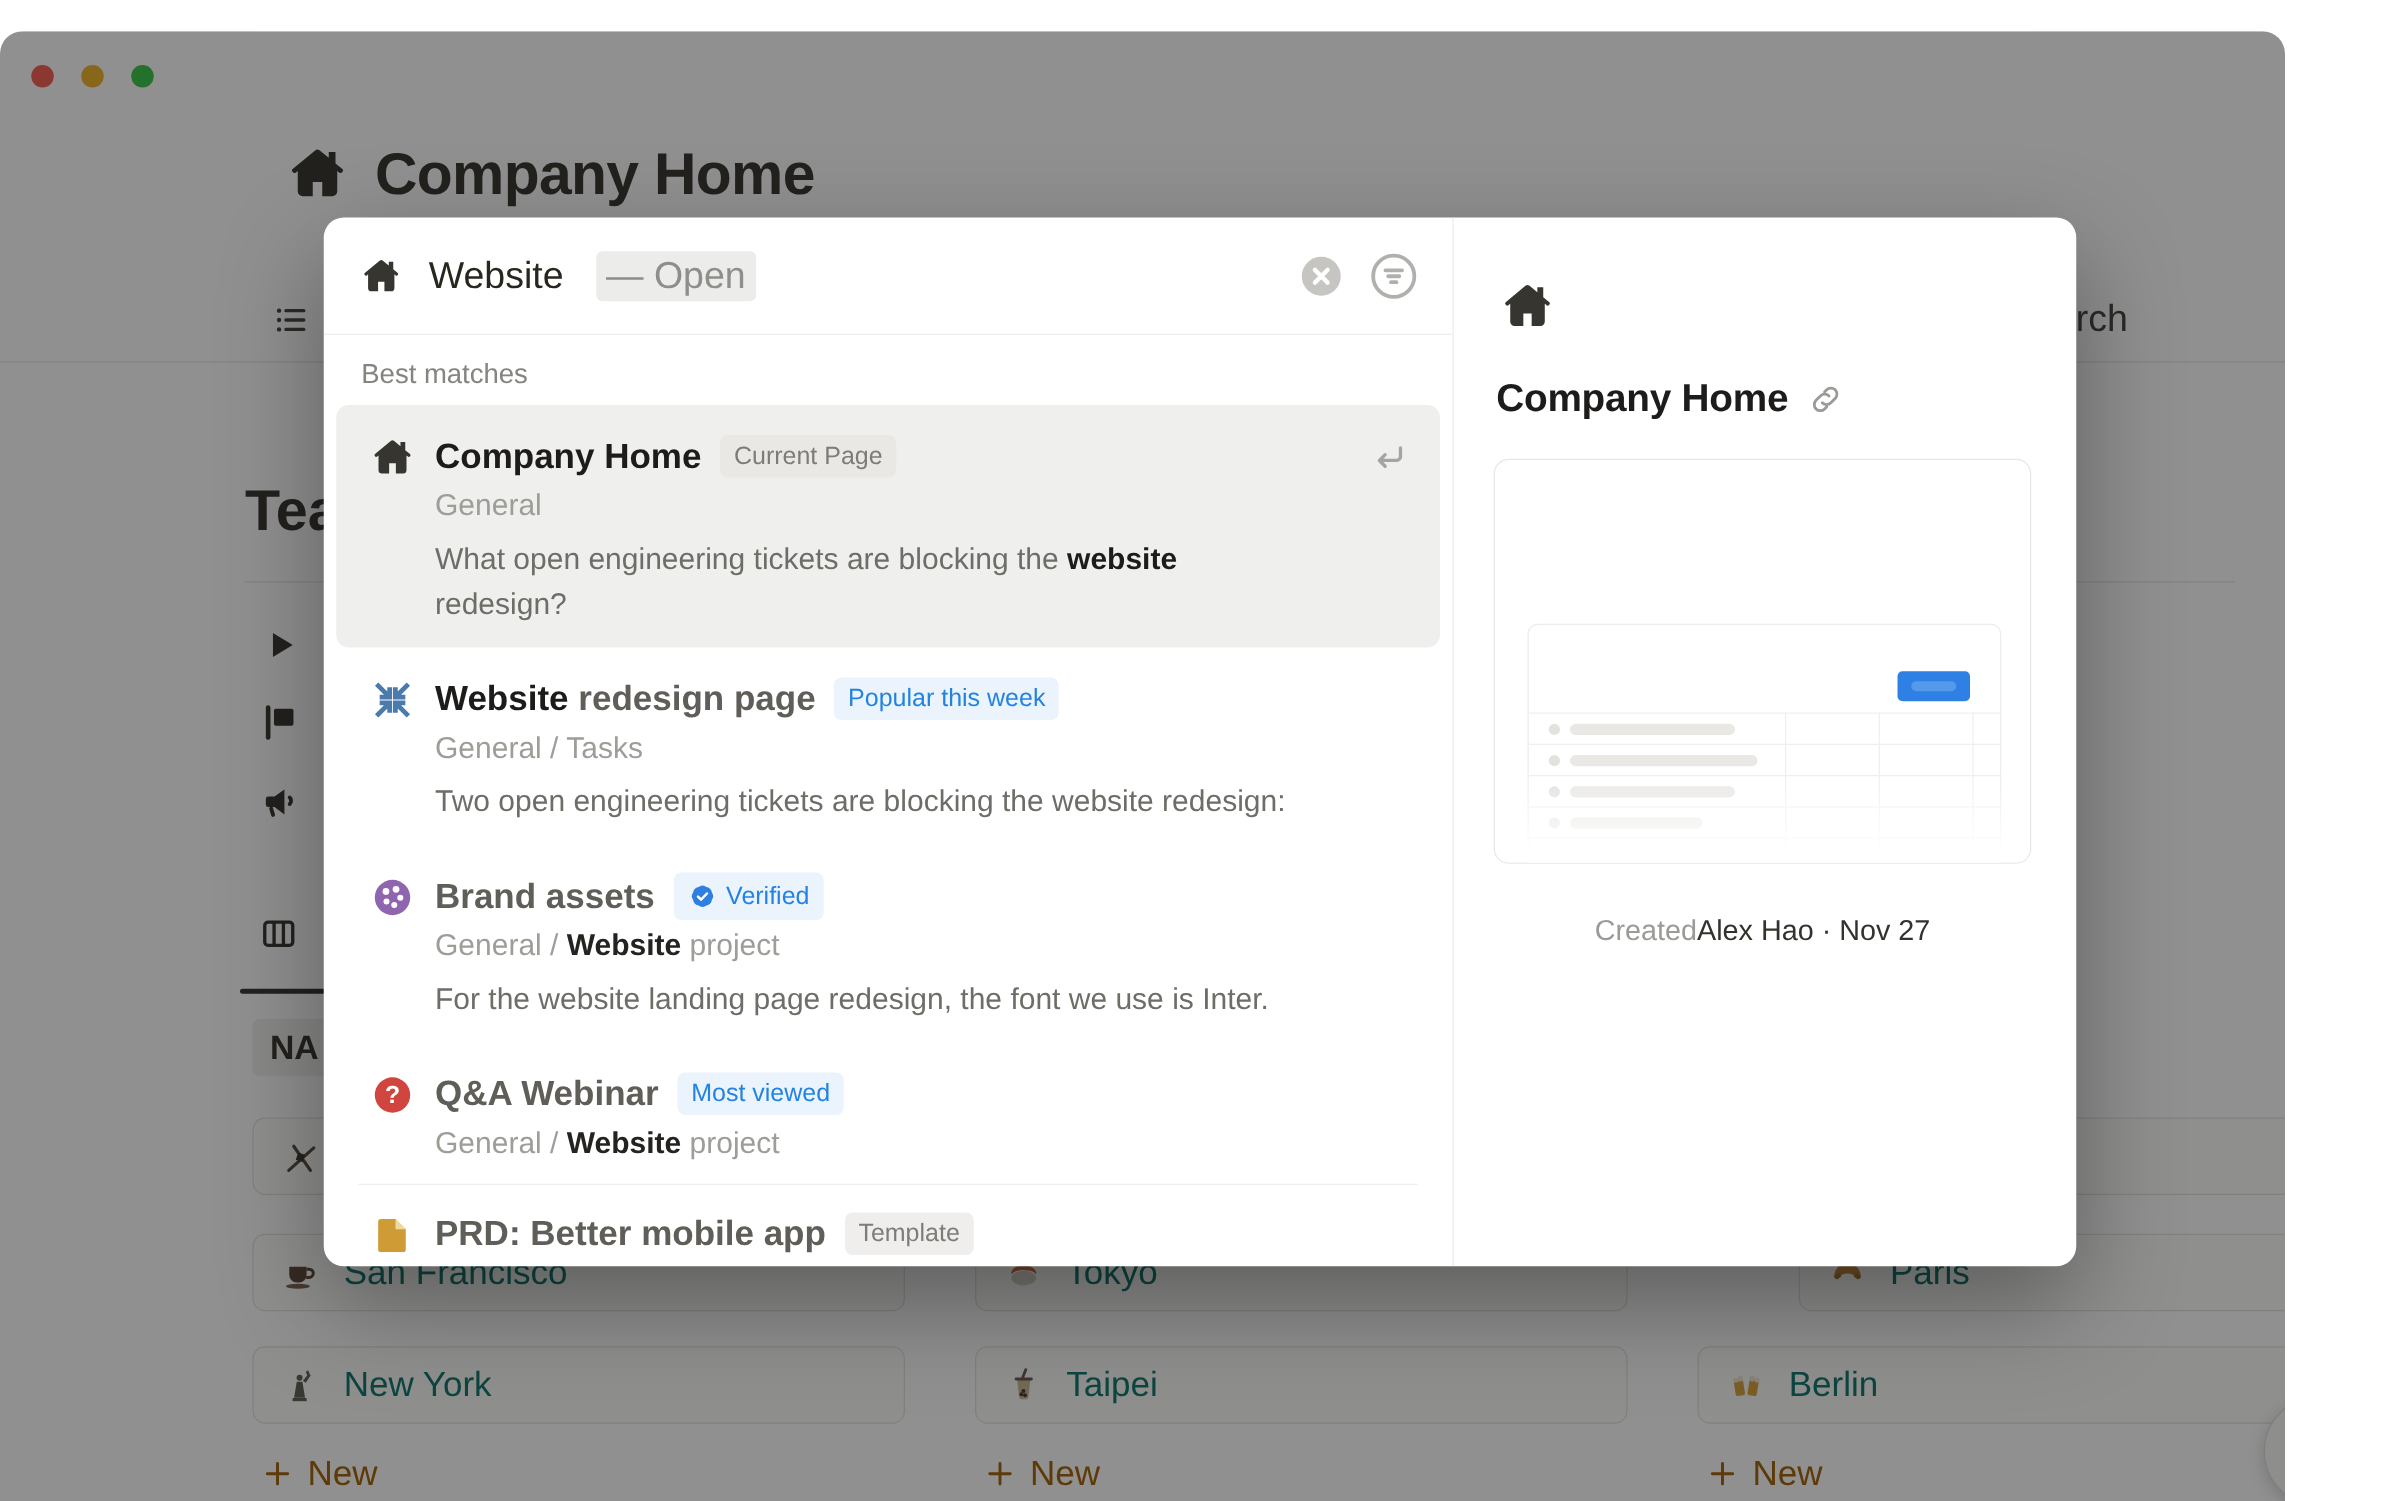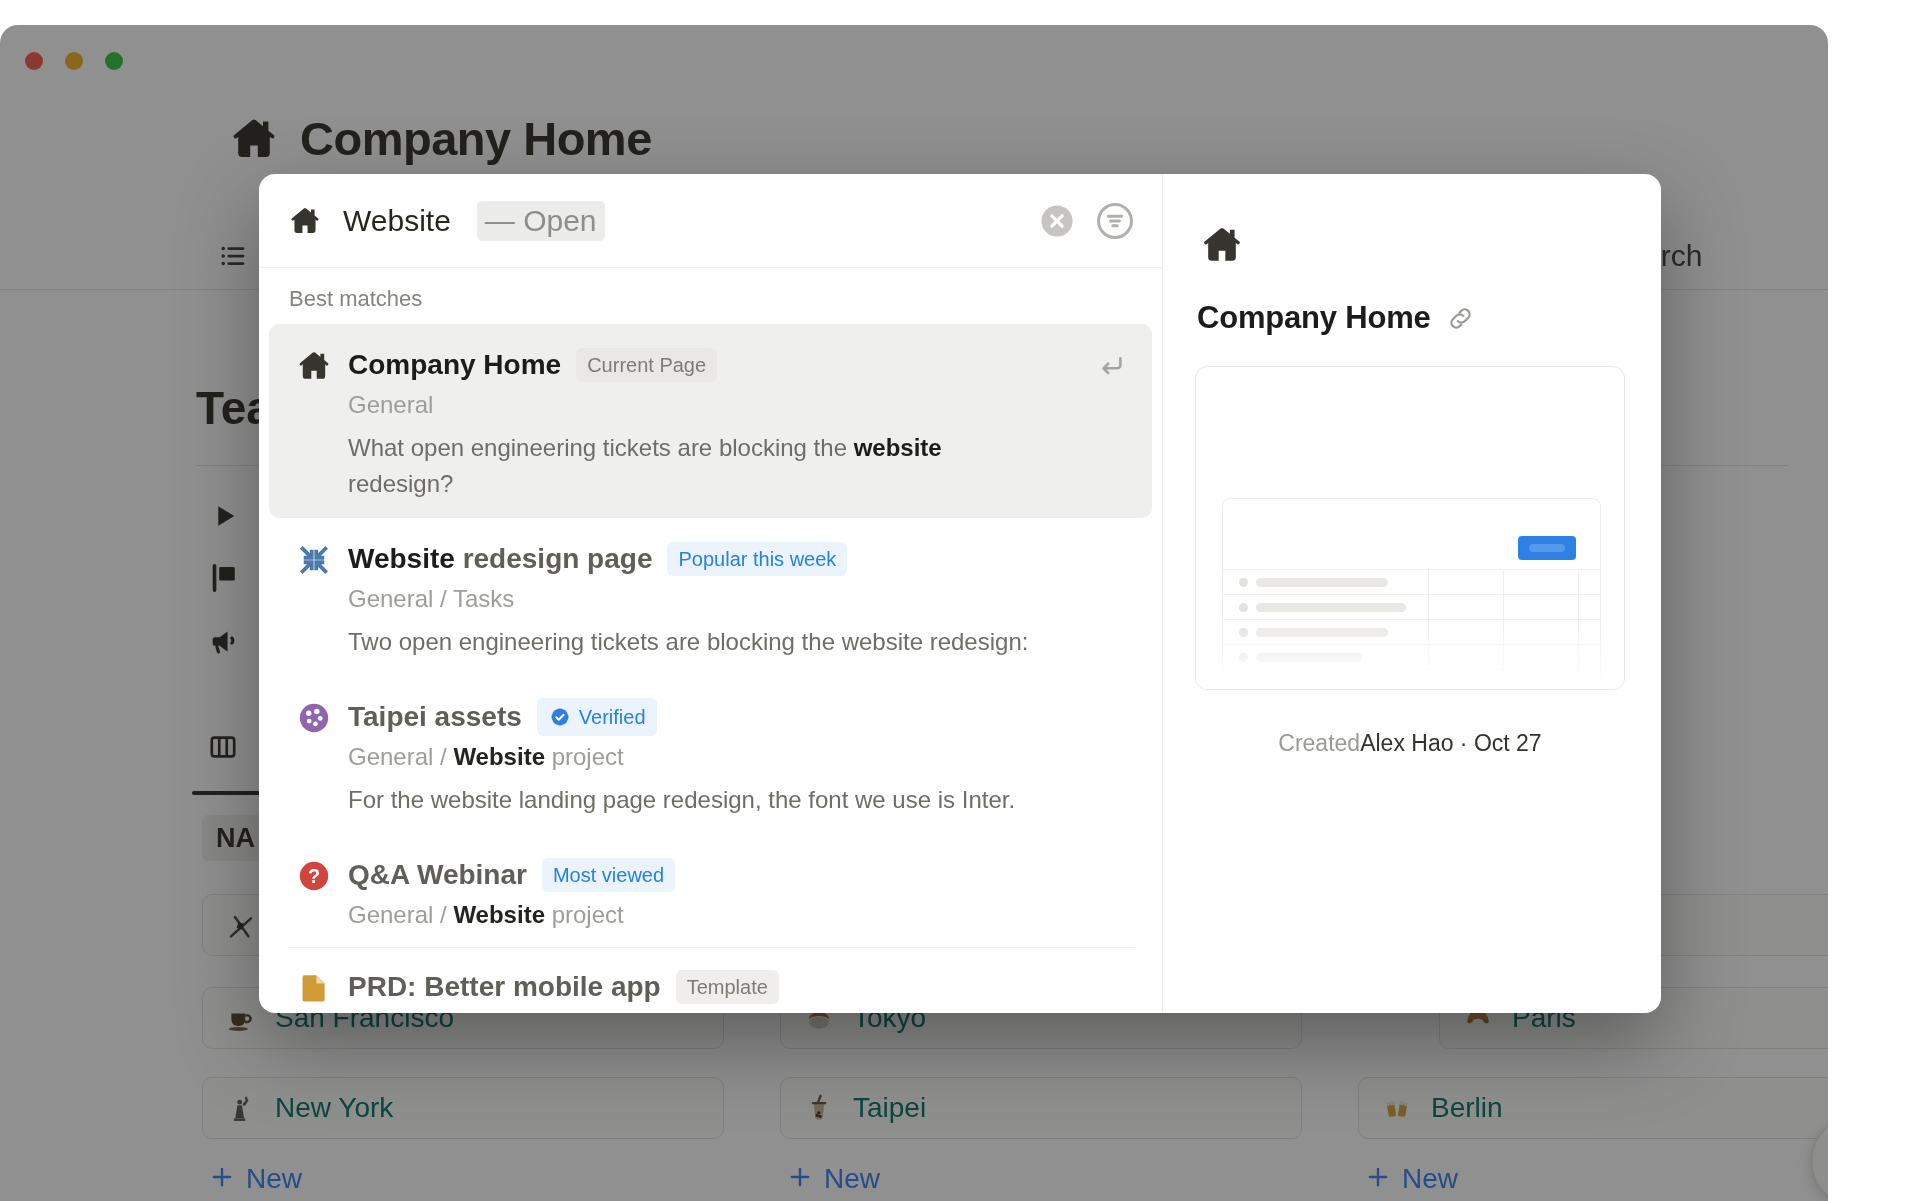--- a/index.html
+++ b/index.html
@@ -22,21 +22,21 @@
   .bg-section-divider{position:absolute;left:196px;right:40px;top:440px;height:1px;background:#e6e5e3;}
   .bg-side{position:absolute;left:207px;width:34px;height:34px;color:#37352f;}
   .bg-side svg{width:34px;height:34px;}
   .bg-board-tab{position:absolute;left:207px;top:706px;color:#37352f;}
   .bg-board-tab svg{width:32px;height:32px;}
   .bg-board-underline{position:absolute;left:192px;top:766px;width:68px;height:4px;background:#37352f;border-radius:2px;}
   .bg-na-cell{position:absolute;left:202px;top:790px;width:130px;height:46px;background:#f1f0ee;border-radius:6px;display:flex;align-items:center;padding-left:14px;font-size:27px;font-weight:600;color:#37352f;}
   .city-card{position:absolute;width:522px;height:62px;border:1.5px solid #e3e2df;border-radius:10px;background:#fdfdfc;display:flex;align-items:center;gap:18px;padding-left:22px;box-sizing:border-box;}
   .city-card svg{width:32px;height:32px;flex:0 0 auto;}
   .city-label{font-size:28px;font-weight:500;color:#0f766e;}
-  .new-btn{position:absolute;display:flex;align-items:flex-start;gap:10px;color:#3b82f6;font-size:28px;}
+  .new-btn{position:absolute;display:flex;align-items:center;gap:10px;color:#a16207;font-size:28px;}
   .new-btn svg{width:28px;height:28px;}
   .edge-inbox{position:absolute;left:1886px;top:796px;width:46px;height:46px;color:#2f2e2b;}
   .edge-plus{position:absolute;left:1888px;top:878px;width:40px;height:40px;color:#55534e;}
   .ai-button{position:absolute;left:1811px;top:1092px;width:86px;height:86px;border-radius:50%;background:#fbfbfa;border:1px solid #e0dfdc;box-shadow:0 4px 14px rgba(0,0,0,.18);display:flex;align-items:center;justify-content:center;}
   .ai-button svg{width:44px;height:44px;}
 
   
   .overlay{position:absolute;inset:0;background:rgba(12,12,12,0.455);}
 
   
@@ -409,21 +409,21 @@
             <div class="snippet"><span>Two open engineering tickets are blocking the website redesign:</span></div>
           </div>
         </div>
 
         <div class="qf-row">
           <svg class="row-icon">
               <use href="#i-palette"></use>
             </svg>
           <div class="row-body">
             <div class="title-line">
-              <span class="rt t-dim">Taipei assets</span>
+              <span class="rt t-dim">Brand assets</span>
               <span class="badge blue">
                   <svg>
                     <use href="#i-seal"></use>
                   </svg>
                   <span>Verified</span>
                 </span>
             </div>
             <div class="bc-line"><span class="bc-muted">General / </span><span class="bc-strong">Website</span><span class="bc-muted"> project</span></div>
             <div class="snippet"><span>For the website landing page redesign, the font we use is Inter.</span></div>
           </div>
@@ -498,18 +498,18 @@
                 <span class="pv-pill" style="width:76px"></span>
               </div>
           </div>
         </div>
         <div class="pv-fade"></div>
       </div>
 
       <div class="pv-meta">
         <div class="pv-meta-row">
           <span class="pv-meta-label">Created</span>
-          <span class="pv-meta-value">Alex Hao  ·  Oct 27</span>
+          <span class="pv-meta-value">Alex Hao  ·  Nov 27</span>
         </div>
       </div>
     </div>
   </div>
 </div>
 
 </body></html>

